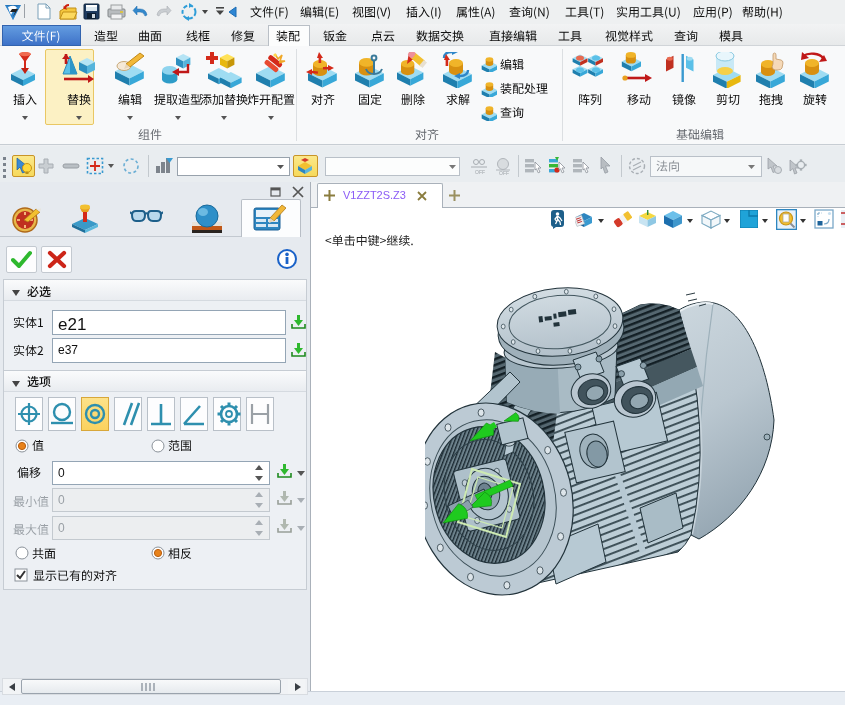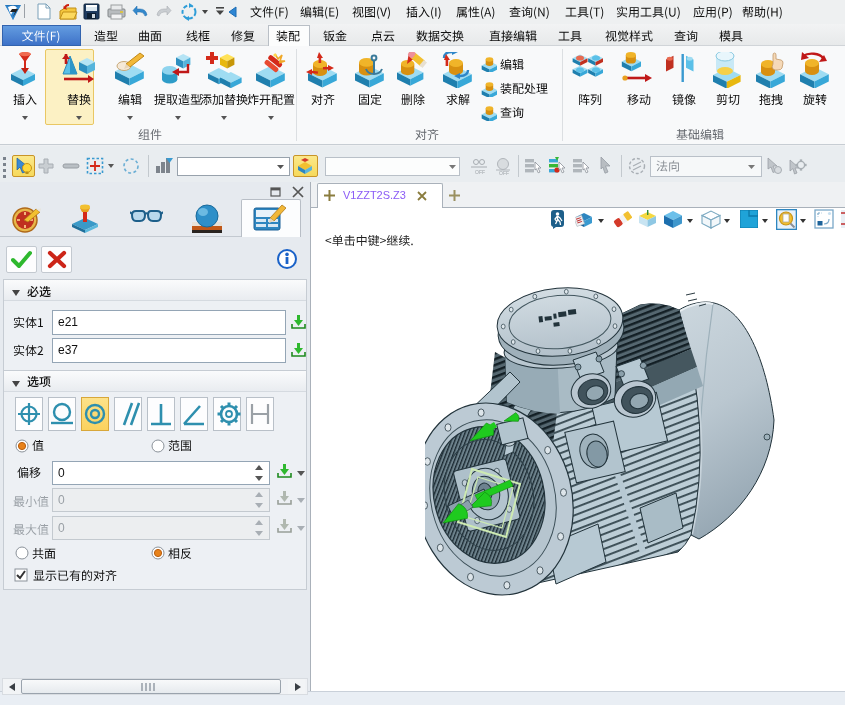--- a/index.html
+++ b/index.html
@@ -559,21 +559,21 @@
       <circle cx="11" cy="11" r="9" fill="#fff" stroke="#1a62c8" stroke-width="2"></circle>
       <rect x="9.6" y="9" width="2.8" height="7" fill="#1a62c8"></rect>
       <circle cx="11" cy="6.4" r="1.8" fill="#1a62c8"></circle>
     </svg>
 <div class="abs" style="left:3px;top:279px;width:304px;height:92px;background:#edf0f4;border:1px solid #c6ccd3"></div>
 <div class="abs" style="left:4px;top:280px;width:302px;height:21px;background:linear-gradient(#fafbfc,#e9ecf0);border-bottom:1px solid #d5dae0"></div>
 <svg class="abs" style="left:11px;top:289px" width="10" height="8" viewBox="0 0 10 8">
       <path d="M1 1 L9 1 L5 7 Z" fill="#444"></path>
     </svg>
 <div class="abs" style="left:52px;top:310px;width:234px;height:25px;background:#fff;border:1px solid #94a5b5"></div>
-<div class="abs" style="left:58px;top:315px;width:60px;height:15px;font-size:12px;color:#111">e21</div>
+<div class="abs" style="left:58px;top:315px;width:60px;height:15px;font-size:17px;color:#111">e21</div>
 <div class="abs" style="left:52px;top:338px;width:234px;height:25px;background:#fff;border:1px solid #94a5b5"></div>
 <div class="abs" style="left:58px;top:343px;width:60px;height:15px;font-size:12px;color:#111">e37</div>
 <svg class="abs" style="left:290px;top:314px" width="17" height="17" viewBox="0 0 17 17">
       <path d="M8.5 1 L8.5 8" stroke="#2eb82e" stroke-width="3"></path>
       <path d="M4 6 L13 6 L8.5 12 Z" fill="#2eb82e"></path>
       <path d="M2 10 L2 14 L15 14 L15 10" fill="none" stroke="#1d8a1d" stroke-width="1.6"></path>
     </svg>
 <svg class="abs" style="left:290px;top:342px" width="17" height="17" viewBox="0 0 17 17">
       <path d="M8.5 1 L8.5 8" stroke="#2eb82e" stroke-width="3"></path>
       <path d="M4 6 L13 6 L8.5 12 Z" fill="#2eb82e"></path>

